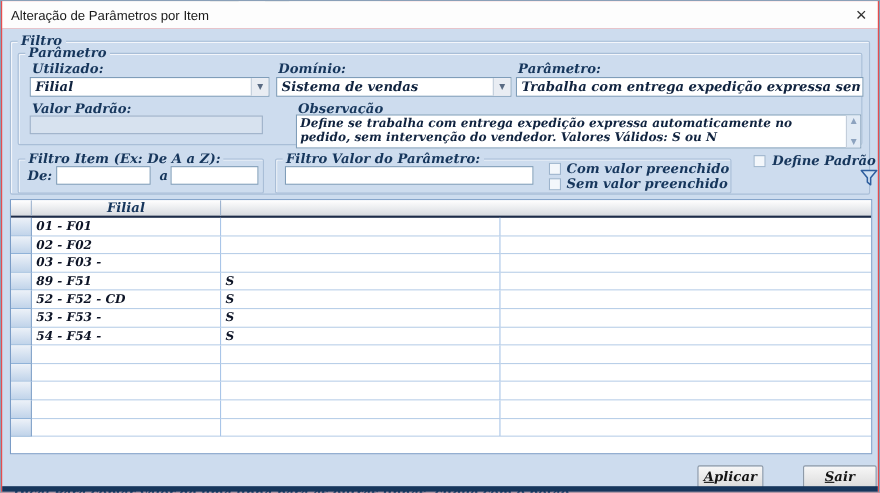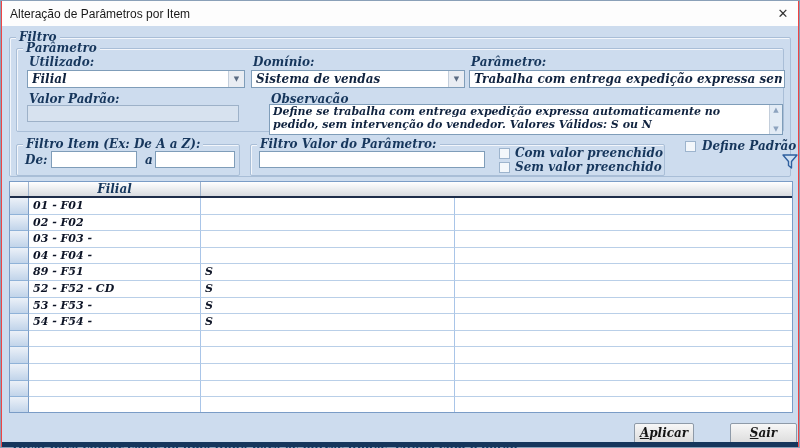--- a/index.html
+++ b/index.html
@@ -189,26 +189,20 @@
         <div class="c rest"></div>
       </div>
 
       <div class="t-row">
         <div class="c sel"></div>
         <div class="c filial">03 - F03 -</div>
         <div class="c valor"></div>
         <div class="c rest"></div>
       </div>
 
-      <div class="t-row">
-        <div class="c sel"></div>
-        <div class="c filial">04 - F04 -</div>
-        <div class="c valor"></div>
-        <div class="c rest"></div>
-      </div>
 
       <div class="t-row">
         <div class="c sel"></div>
         <div class="c filial">89 - F51</div>
         <div class="c valor">S</div>
         <div class="c rest"></div>
       </div>
 
       <div class="t-row">
         <div class="c sel"></div>

